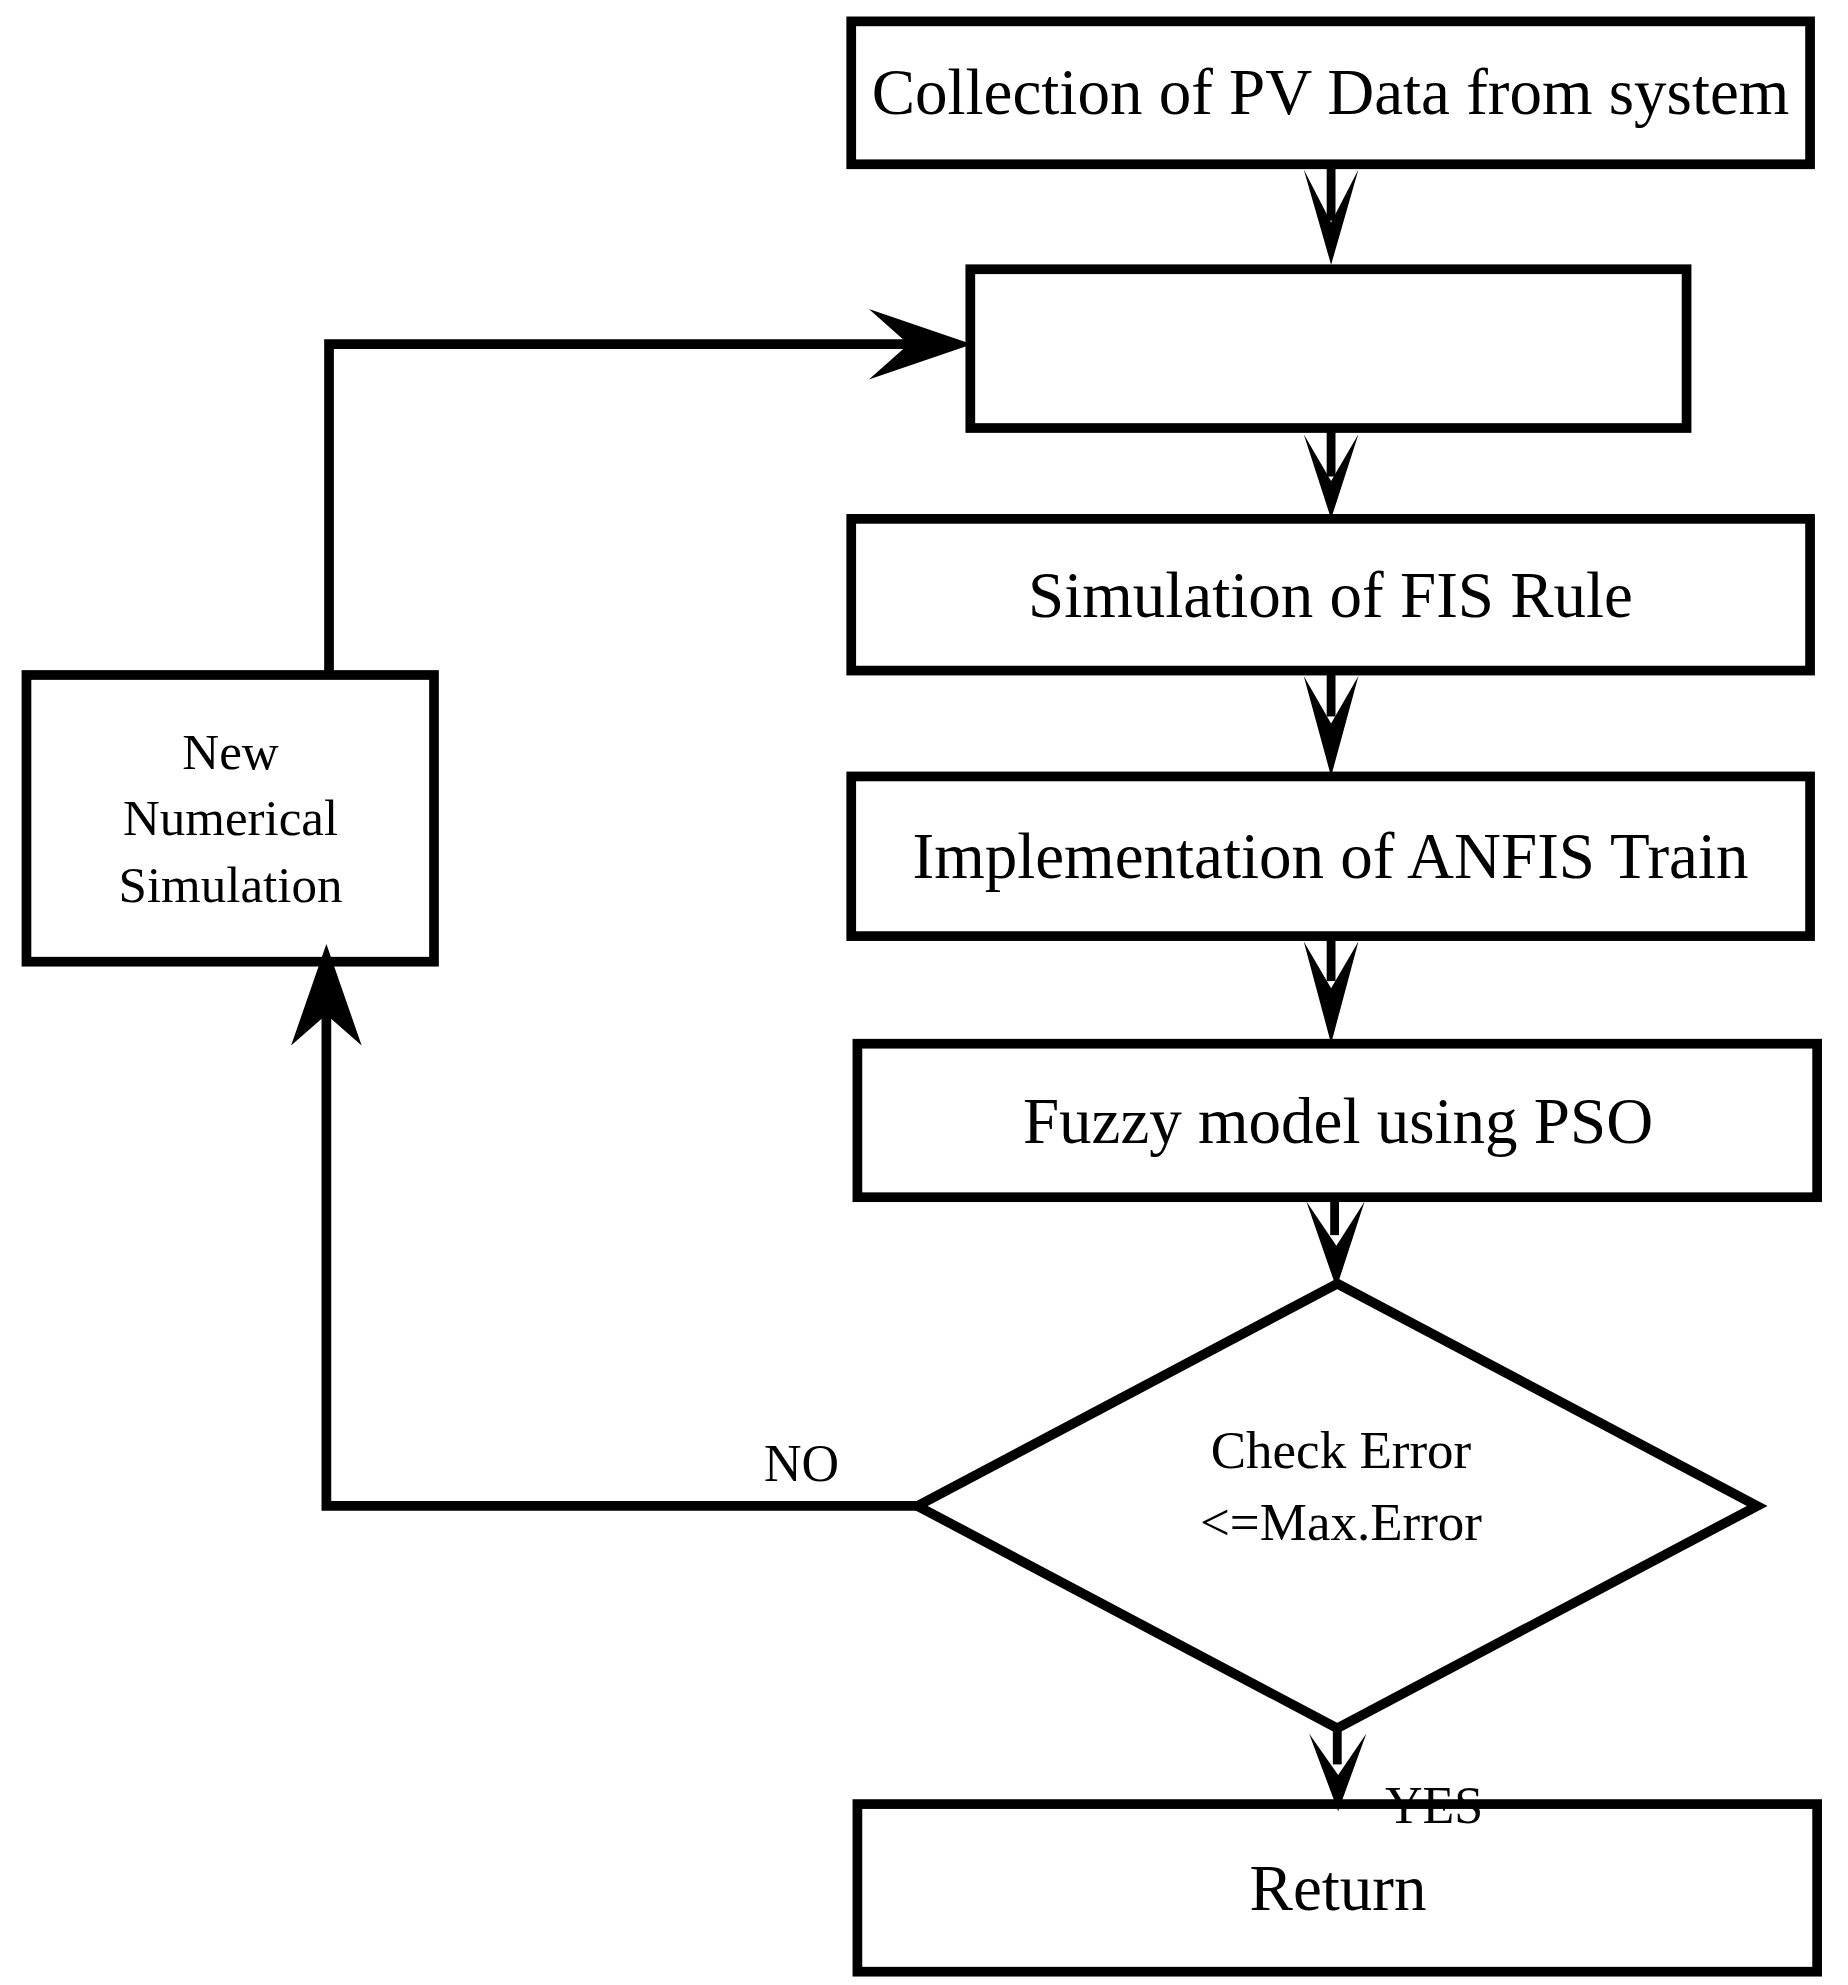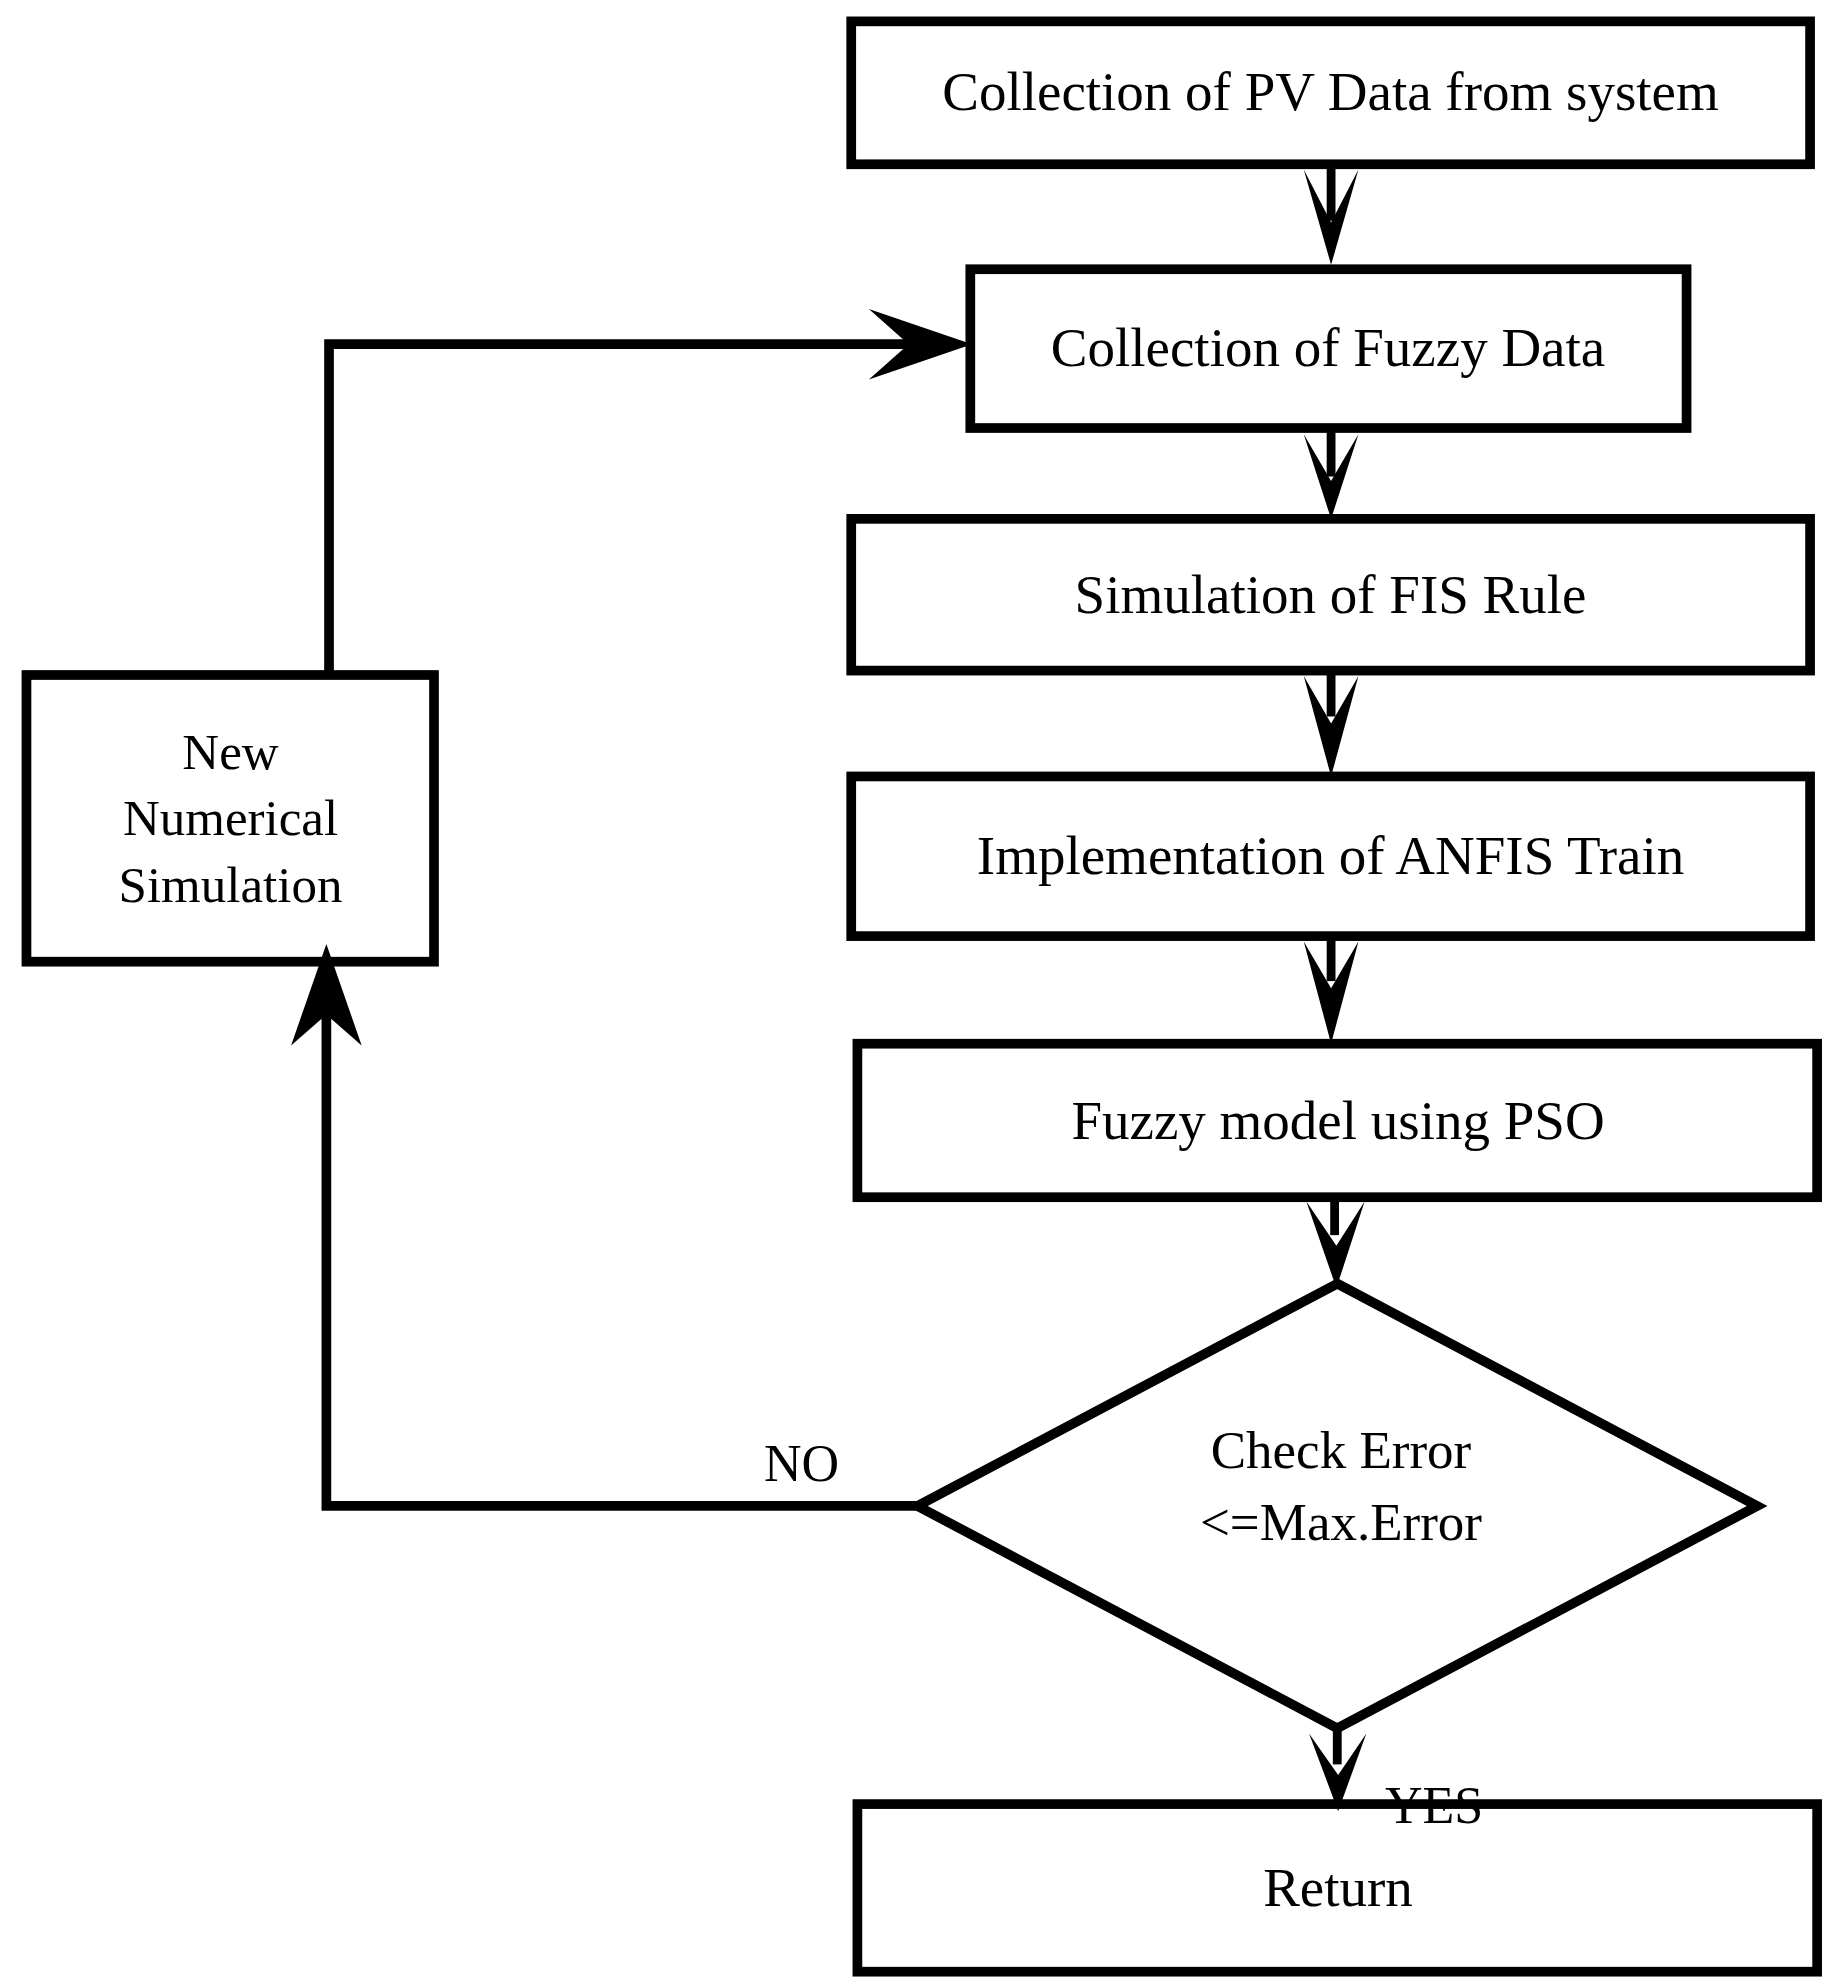--- a/index.html
+++ b/index.html
@@ -36,21 +36,21 @@
     pointer-events: none;
   }
   .edge-label {
     position: absolute;
     color: #000000;
     font-family: "Liberation Serif", "DejaVu Serif", serif;
     font-size: 52px;
     line-height: 1;
     white-space: nowrap;
   }
-  .fs-box { font-size: 55px; }
+  .fs-box { font-size: 65px; }
   .fs-multiline { font-size: 51px; }
   .fs-diamond { font-size: 53px; }
 </style>
 </head>
 <body>
 
 <div id="canvas">
 
   <svg class="flow-svg" viewBox="0 0 2095 2251">
 
@@ -107,21 +107,20 @@
 
     <g>
       <polyline points="373,765 373,390 1040,390" fill="none" stroke="#000000" stroke-width="11"></polyline>
       <polygon points="1102,390 985,350 1030,390 985,430" fill="#000000"></polygon>
     </g>
 
   </svg>
 
   <div class="node-label fs-box" style="left:851px; top:21px; width:959px; height:143px;">Collection of PV Data from system</div>
 
-  <div class="node-label fs-box" style="left:970px; top:269px; width:716px; height:159px;">Collection of Fuzzy Data</div>
 
   <div class="node-label fs-box" style="left:851px; top:519px; width:959px; height:152px;">Simulation of FIS Rule</div>
 
   <div class="node-label fs-box" style="left:851px; top:776px; width:959px; height:160px;">Implementation of ANFIS Train</div>
 
   <div class="node-label fs-box" style="left:858px; top:1044px; width:960px; height:154px;">Fuzzy model using PSO</div>
 
   <div class="node-label fs-diamond" style="left:1041px; top:1385px; width:600px; height:203px; line-height:1.35;">Check Error
 &lt;=Max.Error</div>
 

